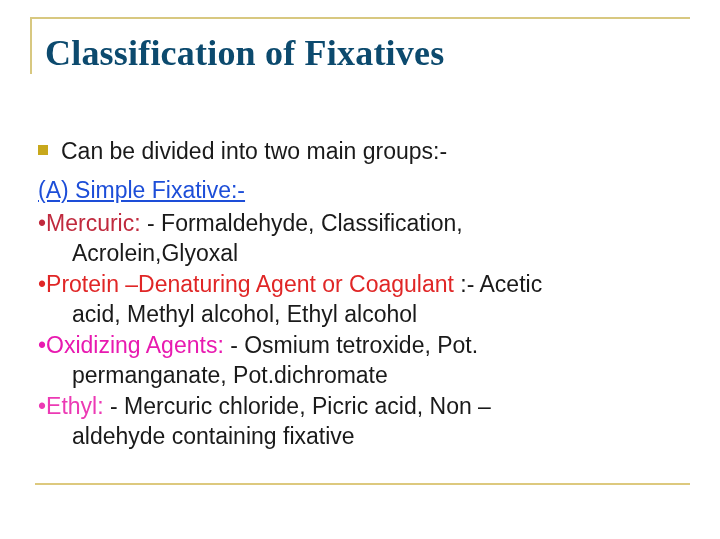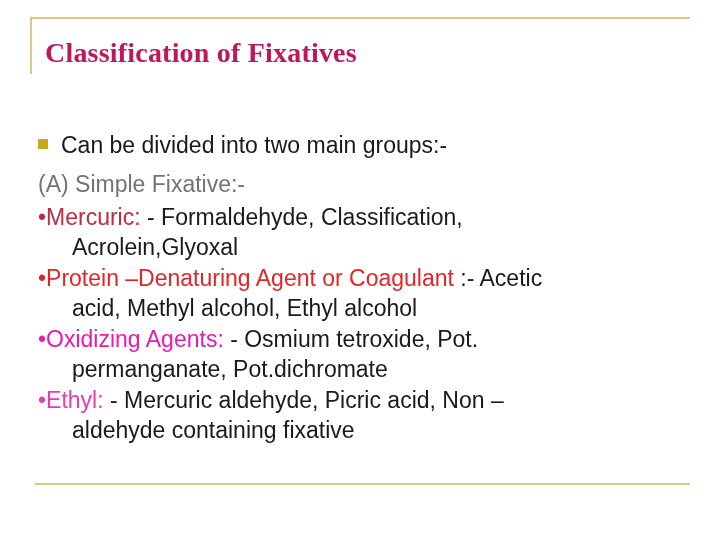--- a/index.html
+++ b/index.html
@@ -45,58 +45,59 @@
     background: #ddc97e;
   }
 
   
   .slide-title {
     position: absolute;
     left: 45px;
     top: 32px;
     font-family: "Liberation Serif", serif;
     font-weight: bold;
-    font-size: 28px;
+    font-size: 36px;
     line-height: 42px;
-    color: #be185d;
+    color: #0c4a6e;
     letter-spacing: 0.2px;
     white-space: nowrap;
   }
 
   
   .body-block {
     position: absolute;
     left: 38px;
     top: 120px;
     width: 640px;
   }
 
   .lead-line {
     display: flex;
     align-items: baseline;
     font-size: 23px;
     line-height: 30px;
     color: #1a1a1a;
-    margin: 10px 0 9px 0;
+    margin: 16px 0 9px 0;
   }
   .sq-bullet {
     display: inline-block;
     width: 10px;
     height: 10px;
     background: #c8a81c;
     margin-right: 13px;
     flex: 0 0 auto;
     position: relative;
     top: -4px;
   }
 
   .heading-link {
     font-size: 23px;
     line-height: 31px;
-    color: #737373;
+    color: #1d4ed8;
+    text-decoration: underline;
     margin: 0 0 2px 0;
     display: block;
     width: max-content;
   }
 
   .item {
     font-size: 23px;
     line-height: 30px;
     color: #1a1a1a;
     margin: 0 0 1px 0;
@@ -147,18 +148,18 @@
       <span class="dot c-red">•</span><span class="c-red">Protein –Denaturing Agent or Coagulant</span><span class="c-black"> :- </span><span class="c-black">Acetic</span>
       <span class="cont c-black">acid, Methyl alcohol, Ethyl alcohol</span>
     </div>
 
     <div class="item">
       <span class="dot c-magenta">•</span><span class="c-magenta">Oxidizing Agents:</span><span class="c-black"> - </span><span class="c-black">Osmium tetroxide, Pot.</span>
       <span class="cont c-black">permanganate, Pot.dichromate</span>
     </div>
 
     <div class="item">
-      <span class="dot c-pink">•</span><span class="c-pink">Ethyl:</span><span class="c-black"> - </span><span class="c-black">Mercuric aldehyde, Picric acid, Non –</span>
+      <span class="dot c-pink">•</span><span class="c-pink">Ethyl:</span><span class="c-black"> - </span><span class="c-black">Mercuric chloride, Picric acid, Non –</span>
       <span class="cont c-black">aldehyde containing fixative</span>
     </div>
 
   </div>
 </div>
 
 </body></html>

